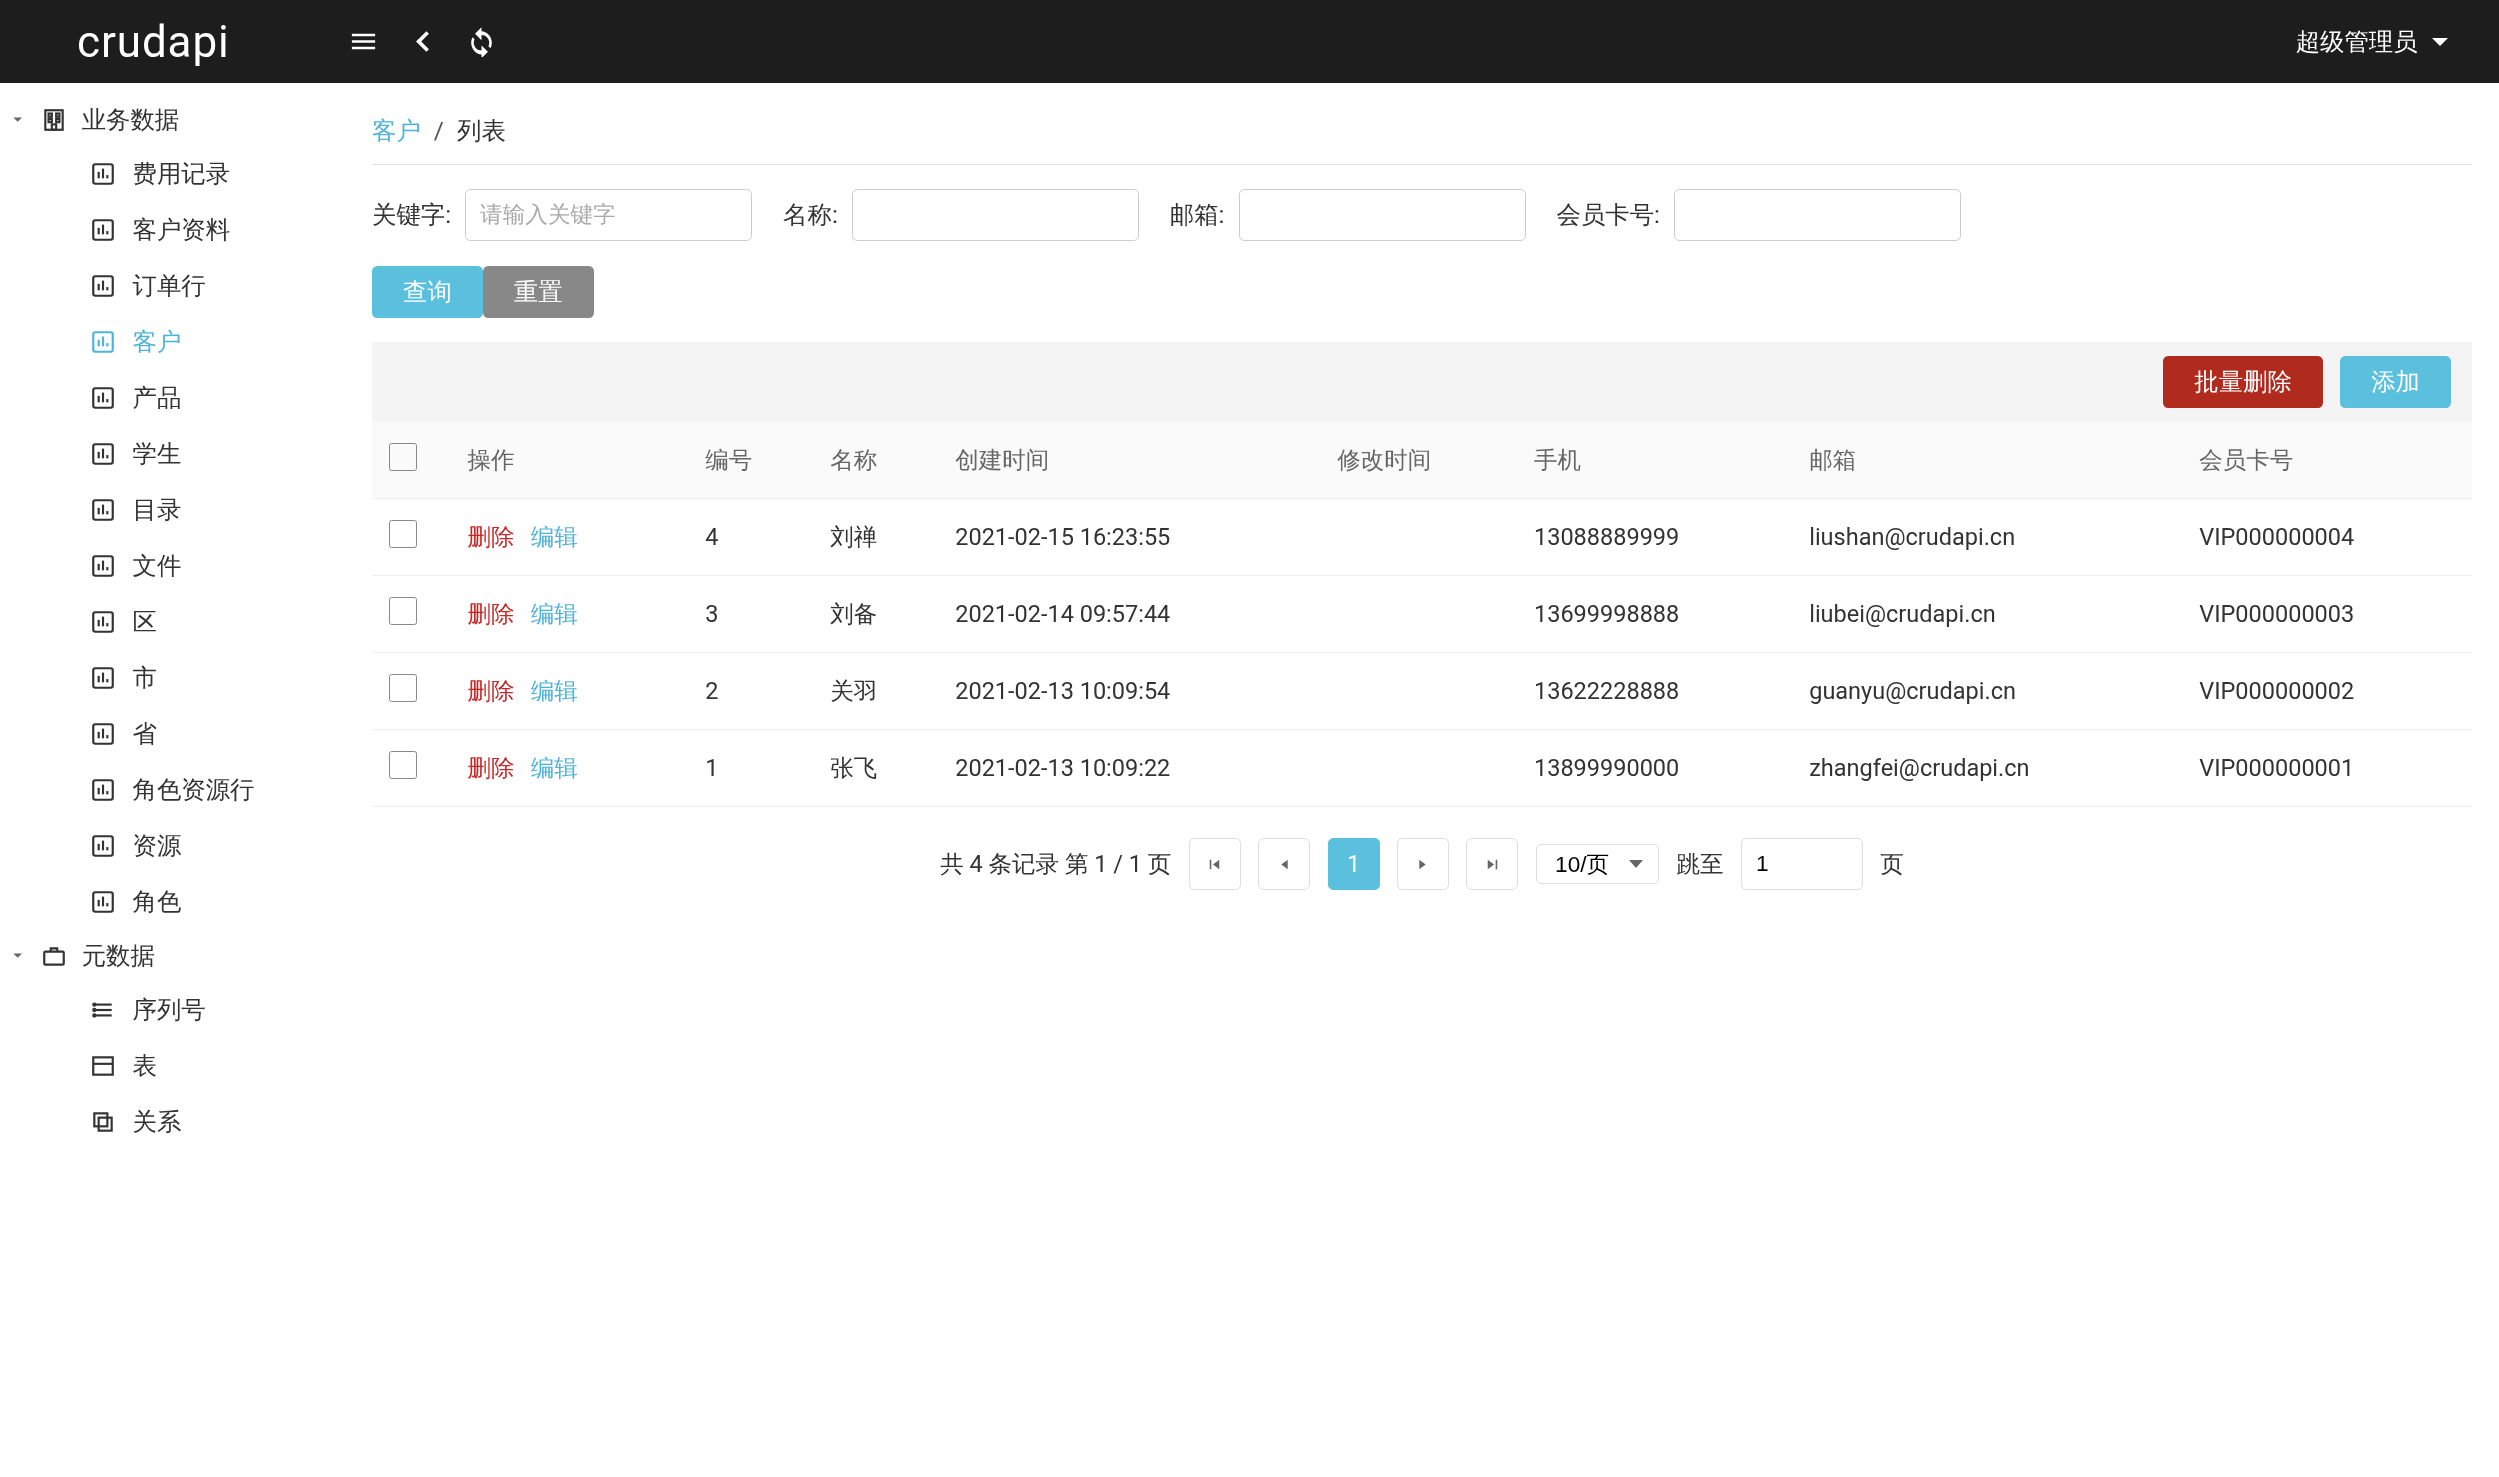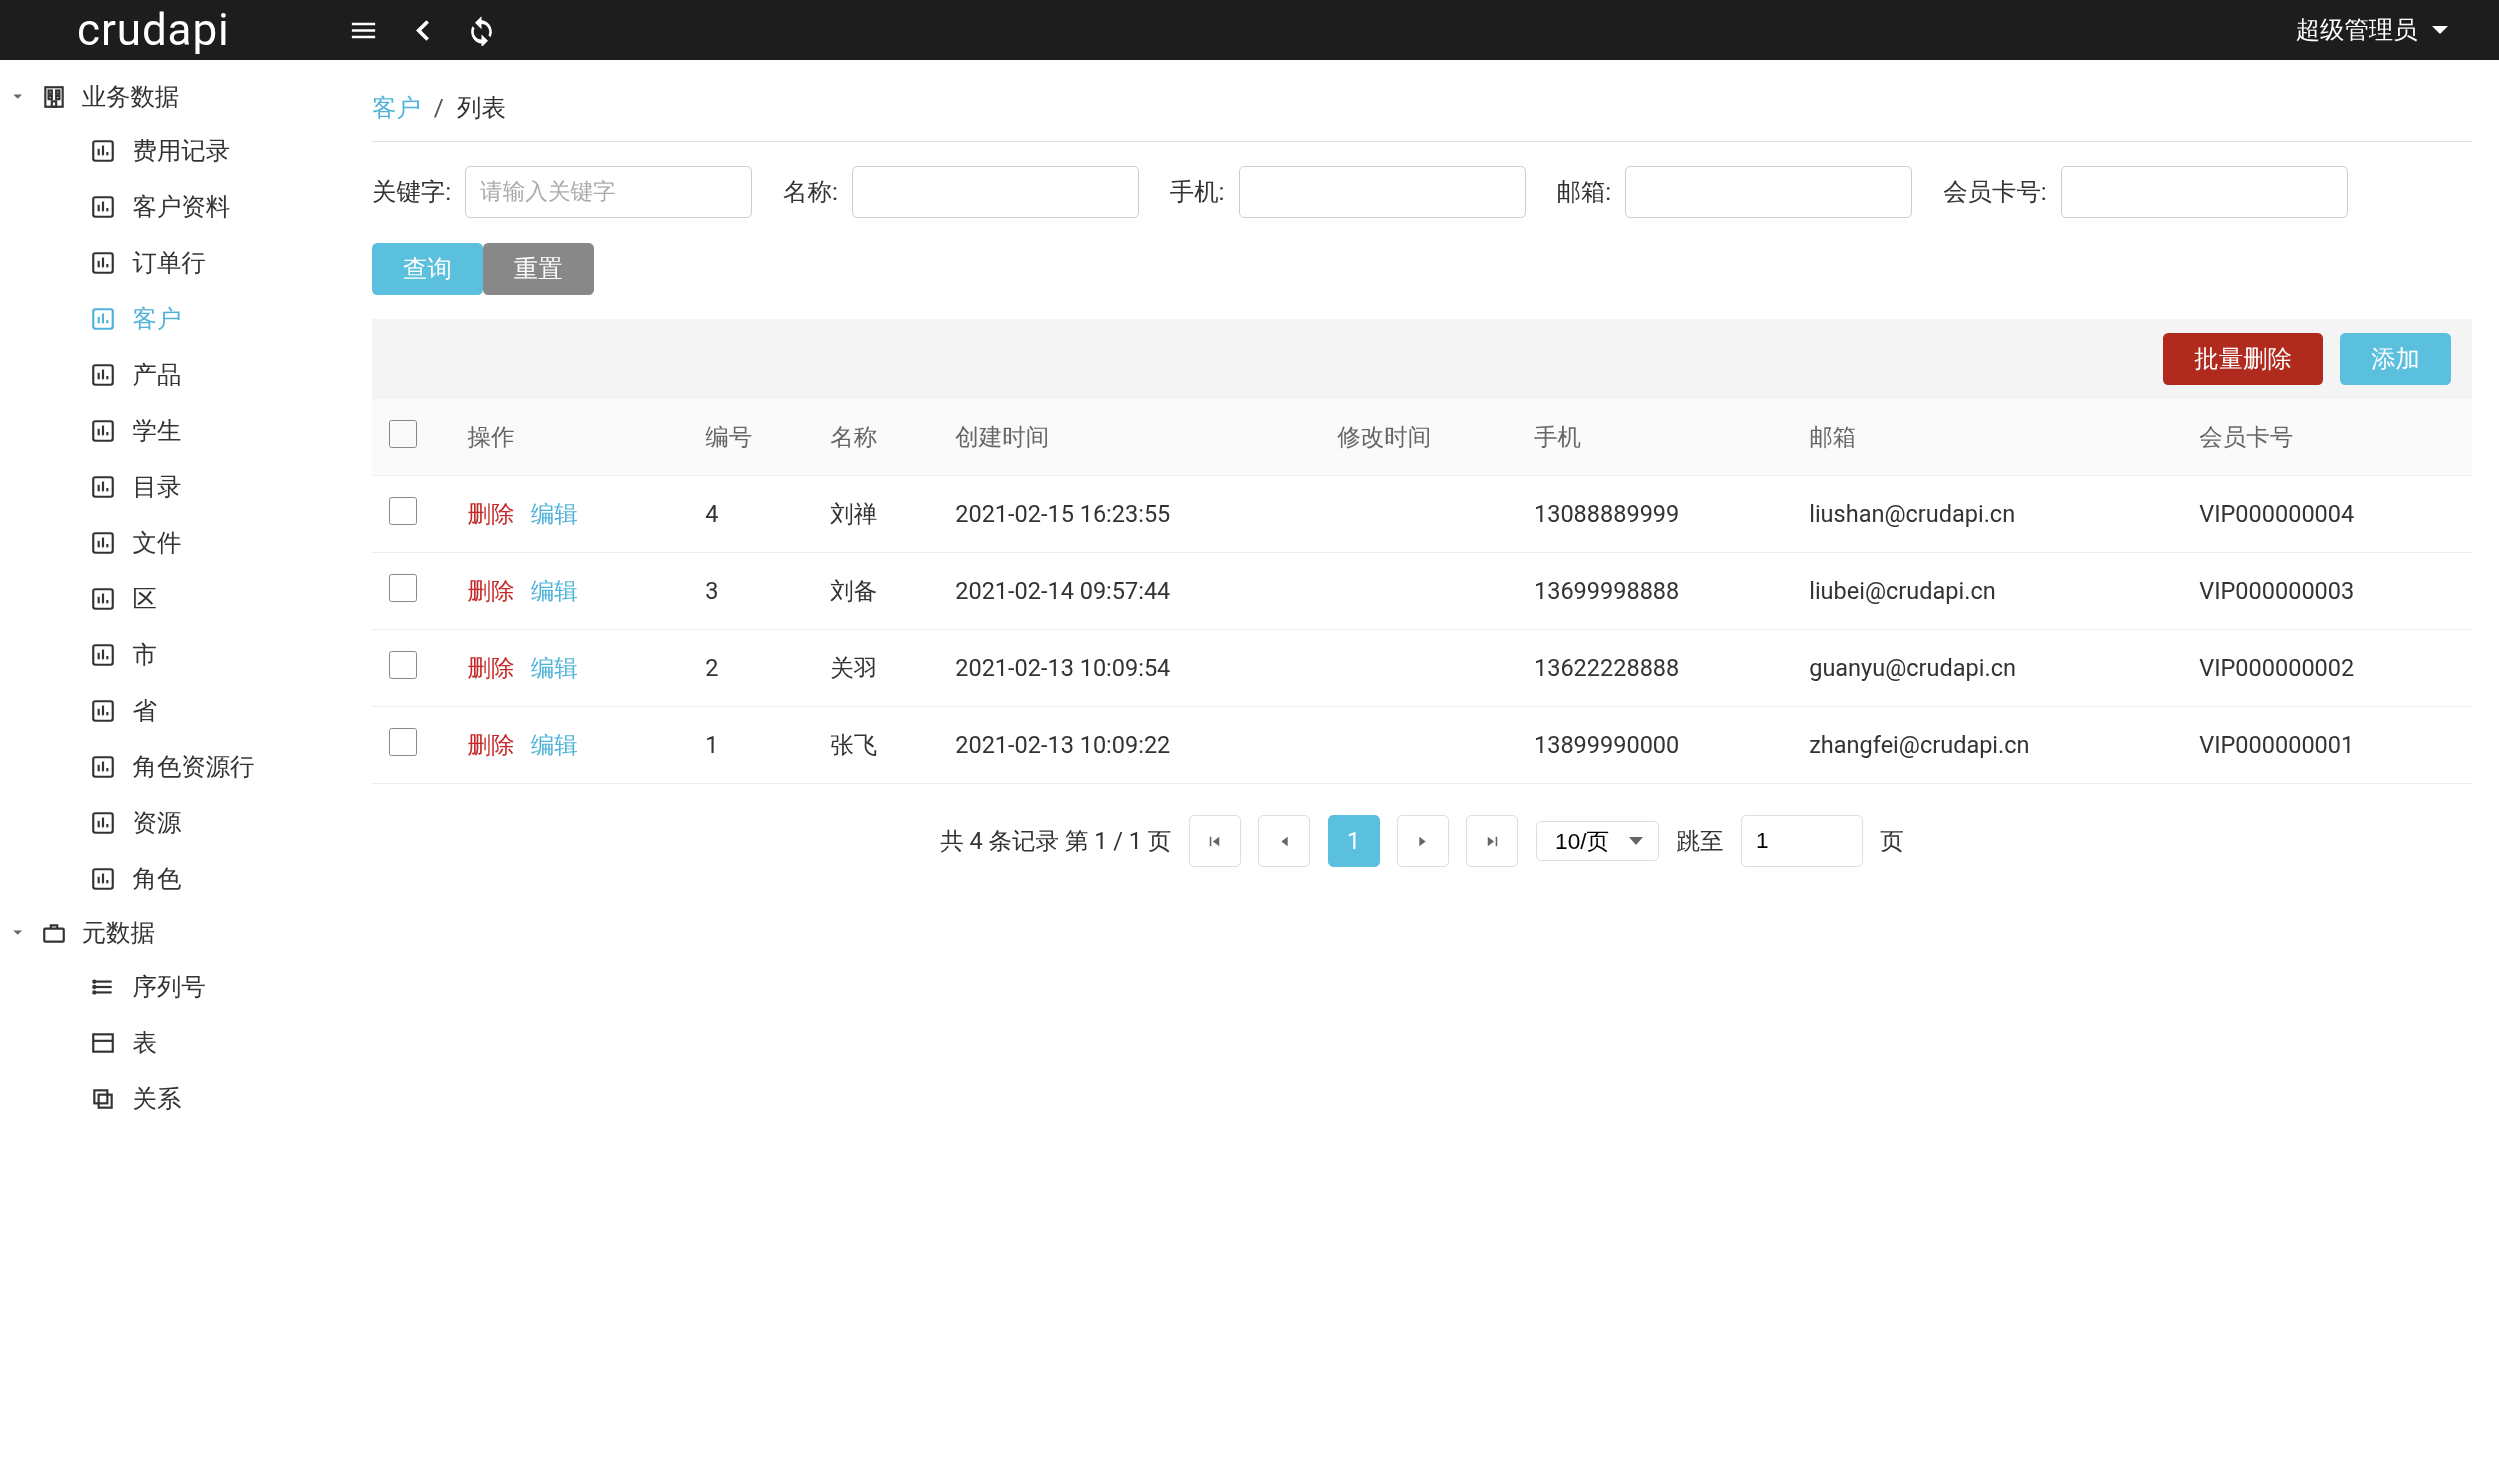--- a/index.html
+++ b/index.html
@@ -1,19 +1,19 @@
 <!DOCTYPE html>
 <html style="font-size:14px"><head>
 <meta charset="utf-8">
 <style>
 * { margin: 0; padding: 0; box-sizing: border-box; }
 body { font-family: -apple-system, BlinkMacSystemFont, "Segoe UI", Roboto, "Helvetica Neue", Arial, sans-serif; font-size: 22.6px; color: #333; background: #fff; width: 2500px; height: 1477px; overflow: hidden; }
 
 
-.header { height: 60px; background: #1d1d1d; display: flex; align-items: center; padding: 0 35px 0 0; color: #fff; }
+.header { height: 83px; background: #1d1d1d; display: flex; align-items: center; padding: 0 35px 0 0; color: #fff; }
 .logo { width: 344px; padding-left: 77px; font-size: 44px; font-weight: 400; letter-spacing: 0.9px; }
 .header-icons { display: flex; gap: 21px; align-items: center; }
 .header-spacer { flex: 1; }
 .user-area { display: flex; align-items: center; gap: 14px; font-size: 24.4px; padding-right: 17.4px; cursor: pointer; }
 .icon-btn { width: 38px; height: 38px; display: flex; align-items: center; justify-content: center; cursor: pointer; }
 .icon-btn svg { width: 31px; height: 31px; fill: #fff; }
 
 
 .container { display: flex; height: calc(100% - 83px); }
 .sidebar { width: 344px; background: #fff; overflow-y: auto; padding-top: 10.5px; }
@@ -340,24 +340,20 @@
     </div>
 
     <div class="search-form">
       <div class="form-row" id="search-fields">
           <div class="form-group">
     <span class="form-label">关键字:</span>
     <input class="form-input" placeholder="请输入关键字" value="" style="">
           </div>
           <div class="form-group">
     <span class="form-label">名称:</span>
-    <input class="form-input" placeholder="" value="" style="">
-          </div>
-          <div class="form-group">
-    <span class="form-label">手机:</span>
     <input class="form-input" placeholder="" value="" style="">
           </div>
           <div class="form-group">
     <span class="form-label">邮箱:</span>
     <input class="form-input" placeholder="" value="" style="">
           </div>
           <div class="form-group">
     <span class="form-label">会员卡号:</span>
     <input class="form-input" placeholder="" value="" style="">
           </div>

